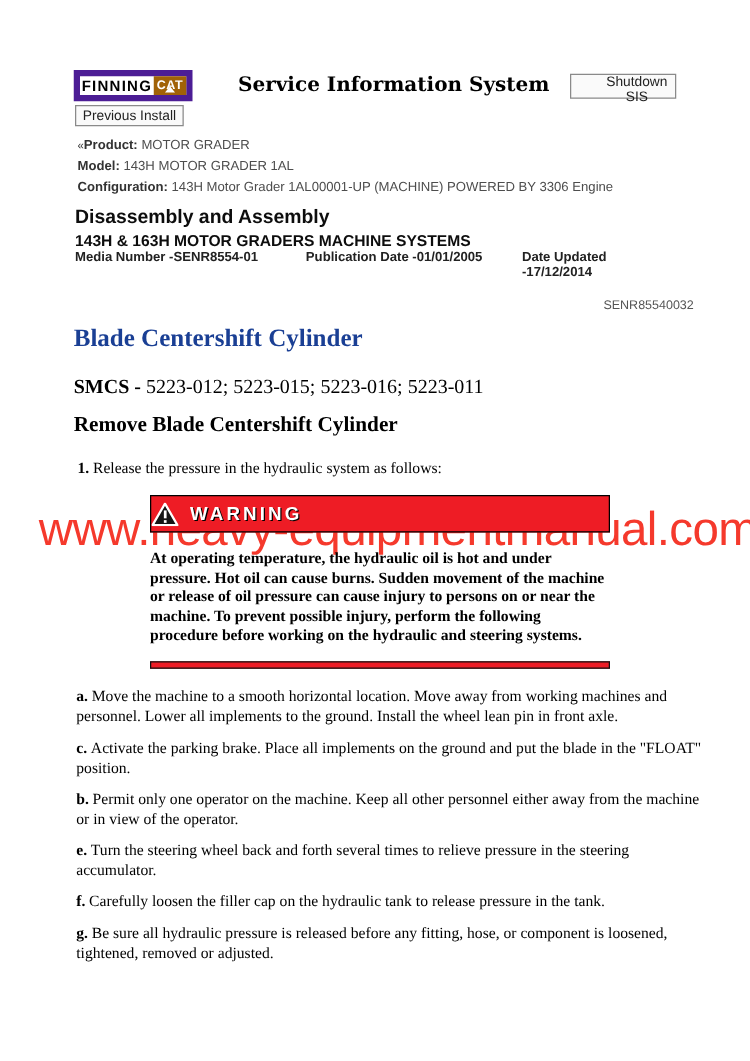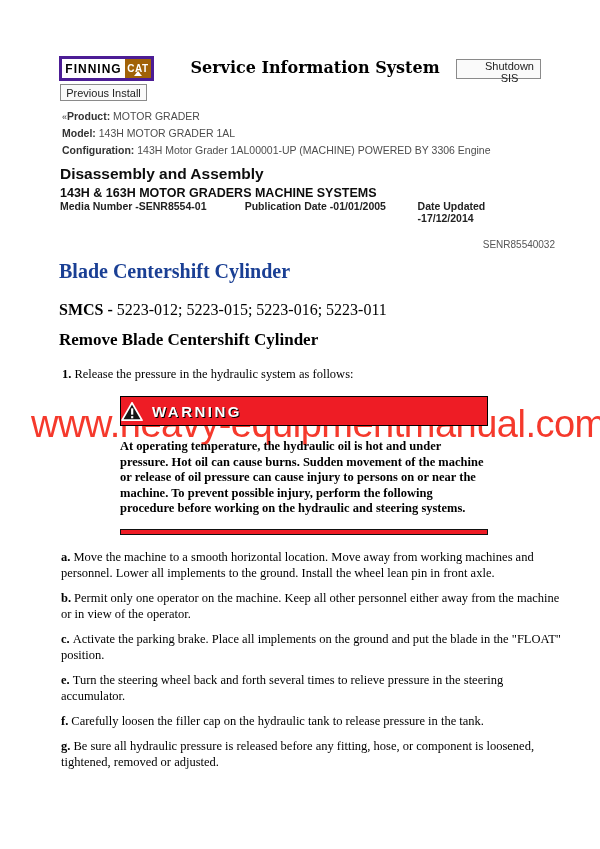--- a/index.html
+++ b/index.html
@@ -4,21 +4,21 @@
 <style>
   html,body { margin:0; padding:0; background:#ffffff; }
   .page {
     position:relative; width:600px; height:849px; background:#fff;
     font-family:"Liberation Sans", sans-serif; overflow:hidden;
   }
 
   
   .logo-box {
     position:absolute; left:59px; top:56px; width:95px; height:25px;
-    border:3px solid #4c1d95; background:#fff; display:flex; align-items:stretch; box-sizing:border-box;
+    border:5px solid #4c1d95; background:#fff; display:flex; align-items:stretch; box-sizing:border-box;
   }
   .finning-text {
     flex:1; display:flex; align-items:center; justify-content:center;
     font-weight:bold; font-size:12px; letter-spacing:1px; color:#000;
   }
   .cat-chip {
     width:26px; background:#a16207; color:#fff; position:relative;
     display:flex; align-items:center; justify-content:center;
     font-weight:bold; font-size:10px; letter-spacing:0.5px;
   }
@@ -157,20 +157,20 @@
         </svg>
       </span>
       <span class="warning-title">WARNING</span>
     </div>
     <div class="warning-body">At operating temperature, the hydraulic oil is hot and under pressure. Hot oil can cause burns. Sudden movement of the machine or release of oil pressure can cause injury to persons on or near the machine. To prevent possible injury, perform the following procedure before working on the hydraulic and steering systems.</div>
     <div class="warning-footer"></div>
   </div>
 
   <div class="substeps">
     <p class="substep"><b class="step-lbl">a.</b><span>Move the machine to a smooth horizontal location. Move away from working machines and personnel. Lower all implements to the ground. Install the wheel lean pin in front axle.</span></p>
+    <p class="substep"><b class="step-lbl">c.</b><span>Activate the parking brake. Place all implements on the ground and put the blade in the "FLOAT" position.</span></p>
     <p class="substep"><b class="step-lbl">b.</b><span>Permit only one operator on the machine. Keep all other personnel either away from the machine or in view of the operator.</span></p>
-    <p class="substep"><b class="step-lbl">c.</b><span>Activate the parking brake. Place all implements on the ground and put the blade in the "FLOAT" position.</span></p>
     <p class="substep"><b class="step-lbl">e.</b><span>Turn the steering wheel back and forth several times to relieve pressure in the steering accumulator.</span></p>
     <p class="substep"><b class="step-lbl">f.</b><span>Carefully loosen the filler cap on the hydraulic tank to release pressure in the tank.</span></p>
     <p class="substep"><b class="step-lbl">g.</b><span>Be sure all hydraulic pressure is released before any fitting, hose, or component is loosened, tightened, removed or adjusted.</span></p>
   </div>
 
 </div>
 
 </body></html>

